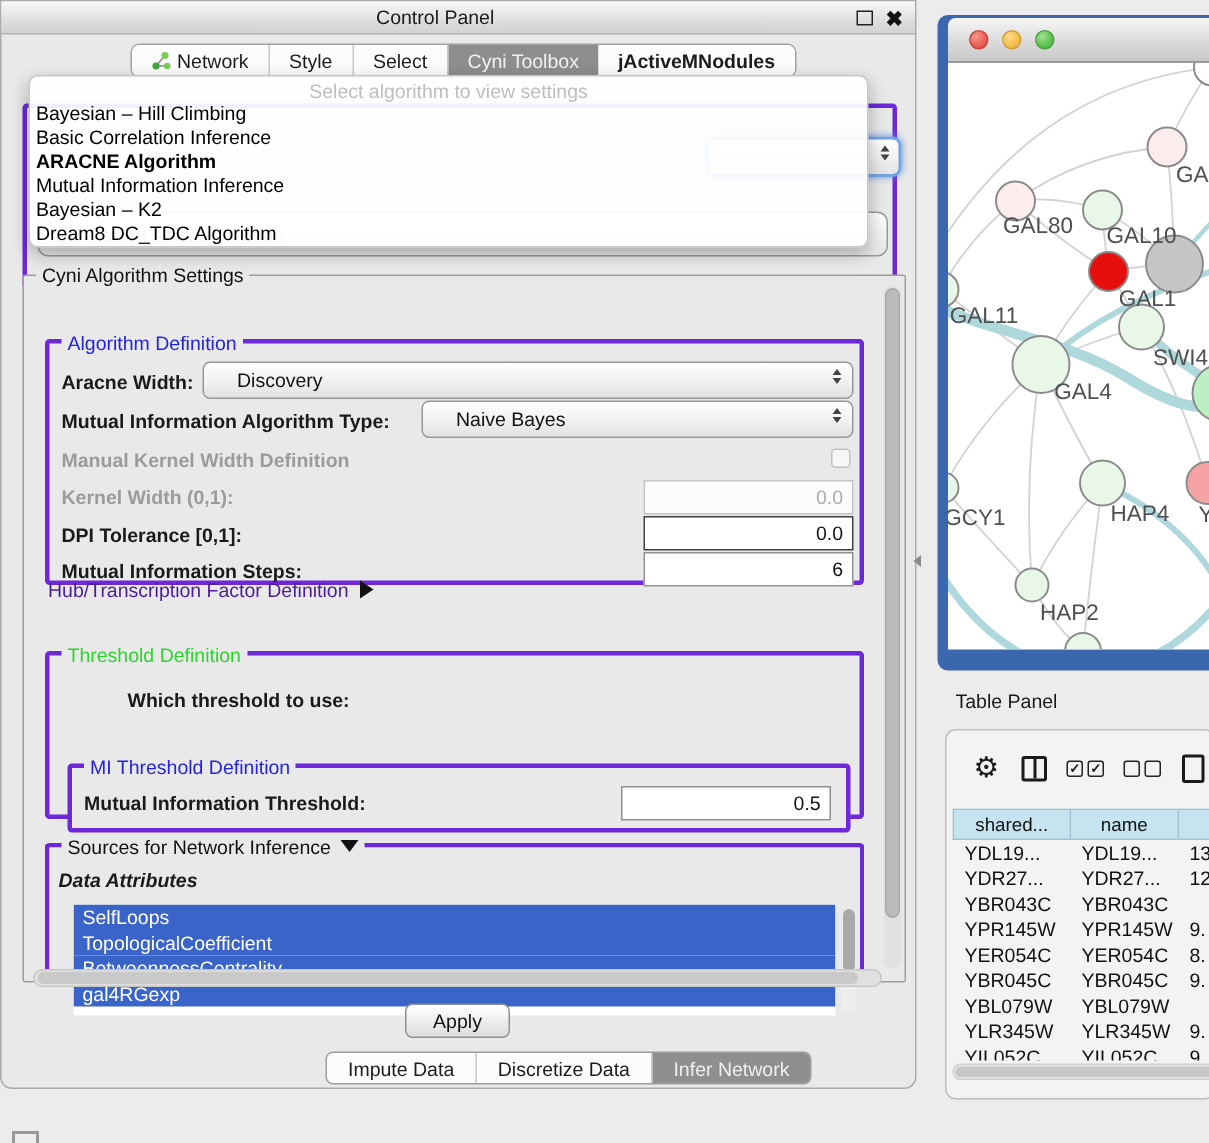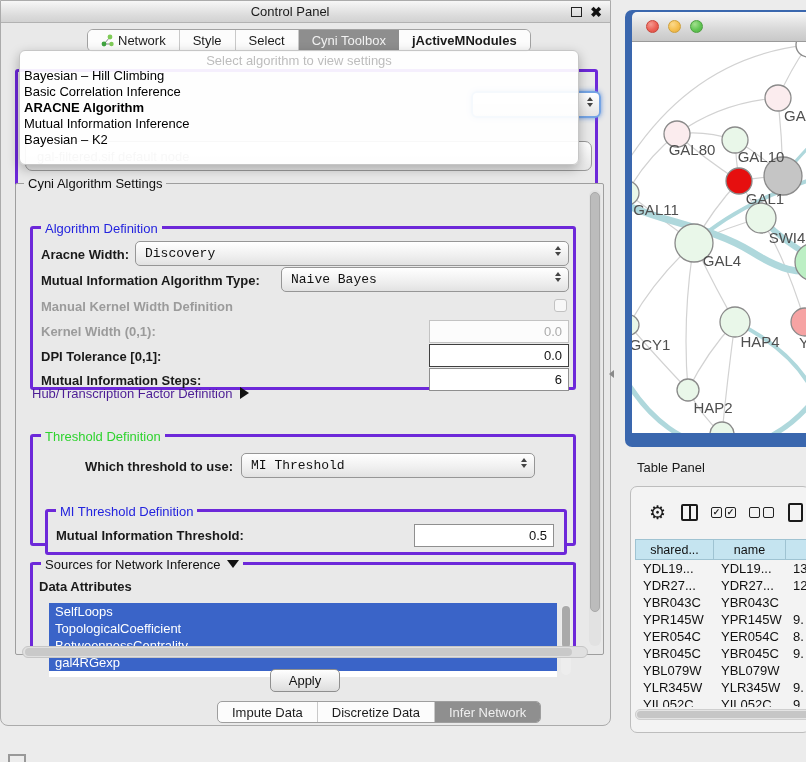--- a/index.html
+++ b/index.html
@@ -28,21 +28,21 @@
   .group { position:absolute; border:3px solid #6d28d9; border-radius:3px;margin-top:14px; }
   .gtitle { position:absolute; top:-8px; left:8px; background:#E9E9E9; padding:0 4px; font-size:13px; color:#111; white-space:nowrap; }
   .gtitle.blue { color:#2323DE; }
   .gtitle.green { color:#2FD32F; }
 
   .lbl { position:absolute; font-size:13px; font-weight:bold; color:#1A1A1A; white-space:nowrap; }
   .lbl.dis { color:#9B9B9B; }
 
   .combo { position:absolute; height:25px; border:1px solid #969696; border-radius:5px;
            background:linear-gradient(#FFFFFF,#EFEFEF 60%,#E2E2E2); display:flex; align-items:center;
-           font-size:13px; color:#111; padding-left:9px;font-family:Liberation Mono, monospace; }
+           font-size:13px; color:#111; padding-left:22px; }
   .combo .spin { position:absolute; right:7px; top:4px; display:flex; flex-direction:column; gap:2px; }
   .combo .spin i { width:0; height:0; border-left:3.5px solid transparent; border-right:3.5px solid transparent; }
   .combo .spin i.up { border-bottom:4px solid #444; }
   .combo .spin i.dn { border-top:4px solid #444; }
 
   .field { position:absolute; height:23px; border:1px solid #8F8F8F; background:#FFF; font-size:13px;
            color:#111; text-align:right; padding:3px 6px 0 0; }
   .field.dis { border-color:#C3C3C3; color:#ABABAB; background:#FCFCFC; }
   .field.focus { border:1.5px solid #3F3F3F; }
 
@@ -185,20 +185,21 @@
     <div class="ghost-combo">gal-filtered.sif default node</div>
 
     <div class="popup">
       <div class="popup-prompt">Select algorithm to view settings</div>
       <div id="dropdown-items">
           <div class="popup-item">Bayesian – Hill Climbing</div>
           <div class="popup-item">Basic Correlation Inference</div>
           <div class="popup-item selected">ARACNE Algorithm</div>
           <div class="popup-item">Mutual Information Inference</div>
           <div class="popup-item">Bayesian – K2</div>
+          <div class="popup-item">Dream8 DC_TDC Algorithm</div>
         </div>
     </div>
 
     <div class="settings">
       <span class="gtitle">Cyni Algorithm Settings</span>
 
       <div class="group" style="left:14px; top:28px; width:546px; height:164px;">
         <span class="gtitle blue">Algorithm Definition</span>
         <span class="lbl" style="left:8px; top:18px;">Aracne Width:</span>
         <div class="combo" style="left:102px; top:12px; width:434px;">
@@ -226,37 +227,30 @@
         <div class="field" style="left:396px; top:139px; width:140px;">6</div>
       </div>
 
       <div class="hub-row">
         <span>Hub/Transcription Factor Definition</span><span class="tri-right"></span>
       </div>
 
       <div class="group" style="left:14px; top:236px; width:546px; height:112px;">
         <span class="gtitle green">Threshold Definition</span>
         <span class="lbl" style="left:52px; top:22px;">Which threshold to use:</span>
-        <div class="combo" style="left:208px; top:16px; width:294px;">
-          <span>MI Threshold</span>
-          <span class="spin">
-              <i class="up"></i>
-              <i class="dn"></i>
-            </span>
-        </div>
         <div class="group" style="left:12px; top:58px; width:522px; height:46px; background:#E9E9E9;padding-left:38px;">
           <span class="gtitle blue">MI Threshold Definition</span>
           <span class="lbl" style="left:8px; top:16px;">Mutual Information Threshold:</span>
           <div class="field" style="left:366px; top:12px; width:140px;">0.5</div>
         </div>
       </div>
 
       <div class="group" style="left:14px; top:364px; width:546px; height:92px; border-bottom:none;">
         <span class="gtitle"><span>Sources for Network Inference</span><span class="tri-down"></span></span>
-        <span class="lbl" style="left:6px; top:14px;">Data Attributes</span>
+        <span class="lbl" style="left:6px; top:14px;font-style:italic;">Data Attributes</span>
         <div class="attr-list" id="attr-list">
             <div class="attr-item">SelfLoops</div>
             <div class="attr-item">TopologicalCoefficient</div>
             <div class="attr-item">BetweennessCentrality</div>
             <div class="attr-item">gal4RGexp</div>
           </div>
         <div class="attr-vsb">
             <div class="thumb"></div>
           </div>
       </div>

